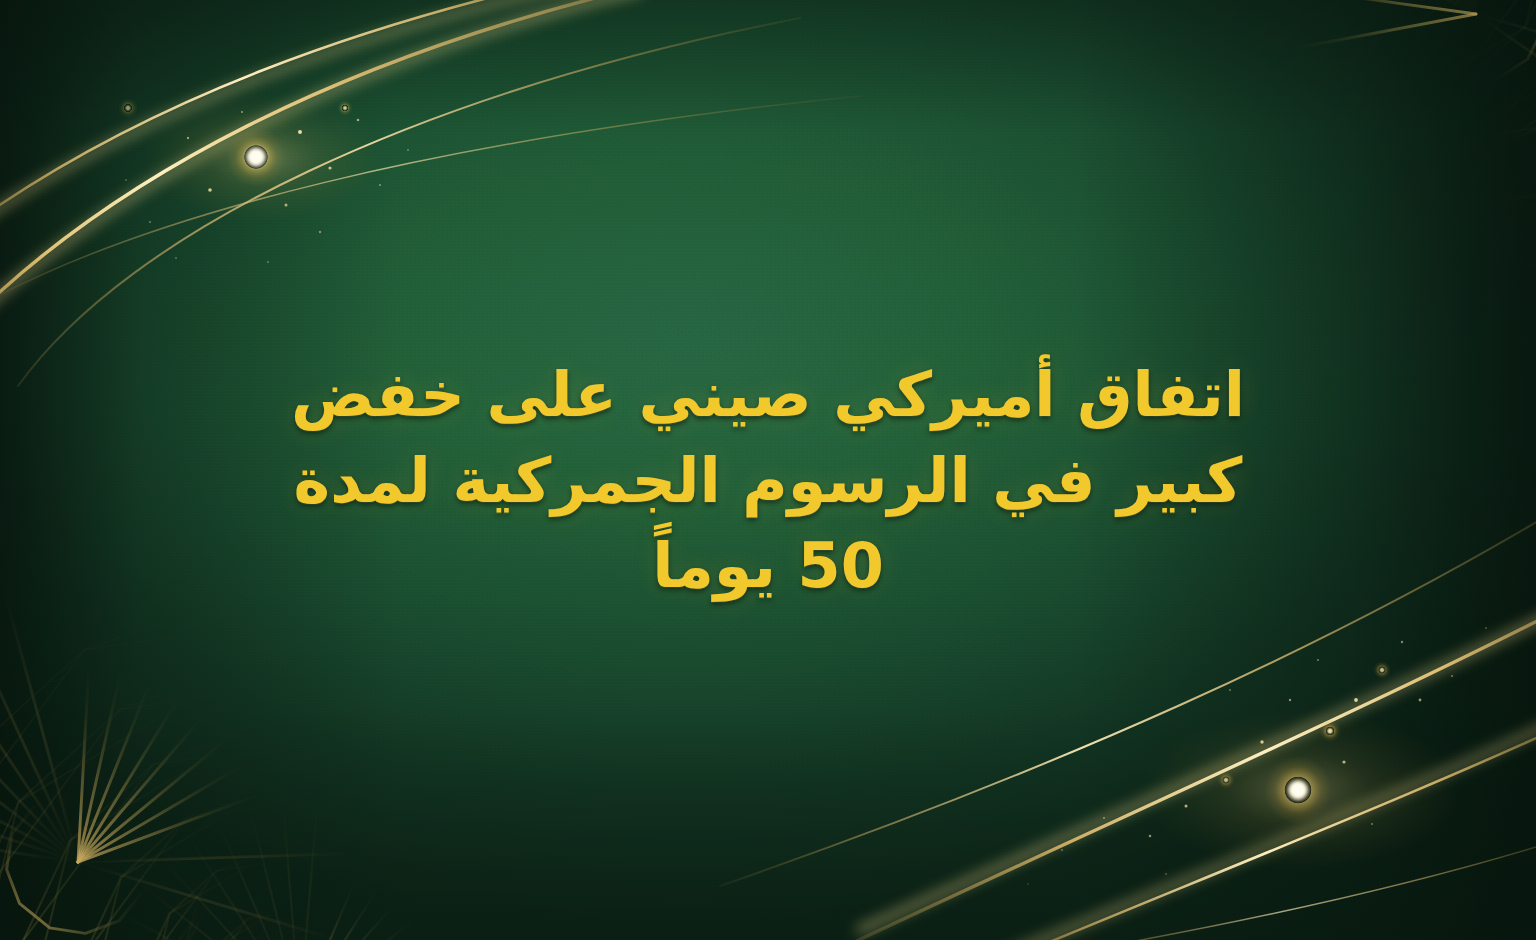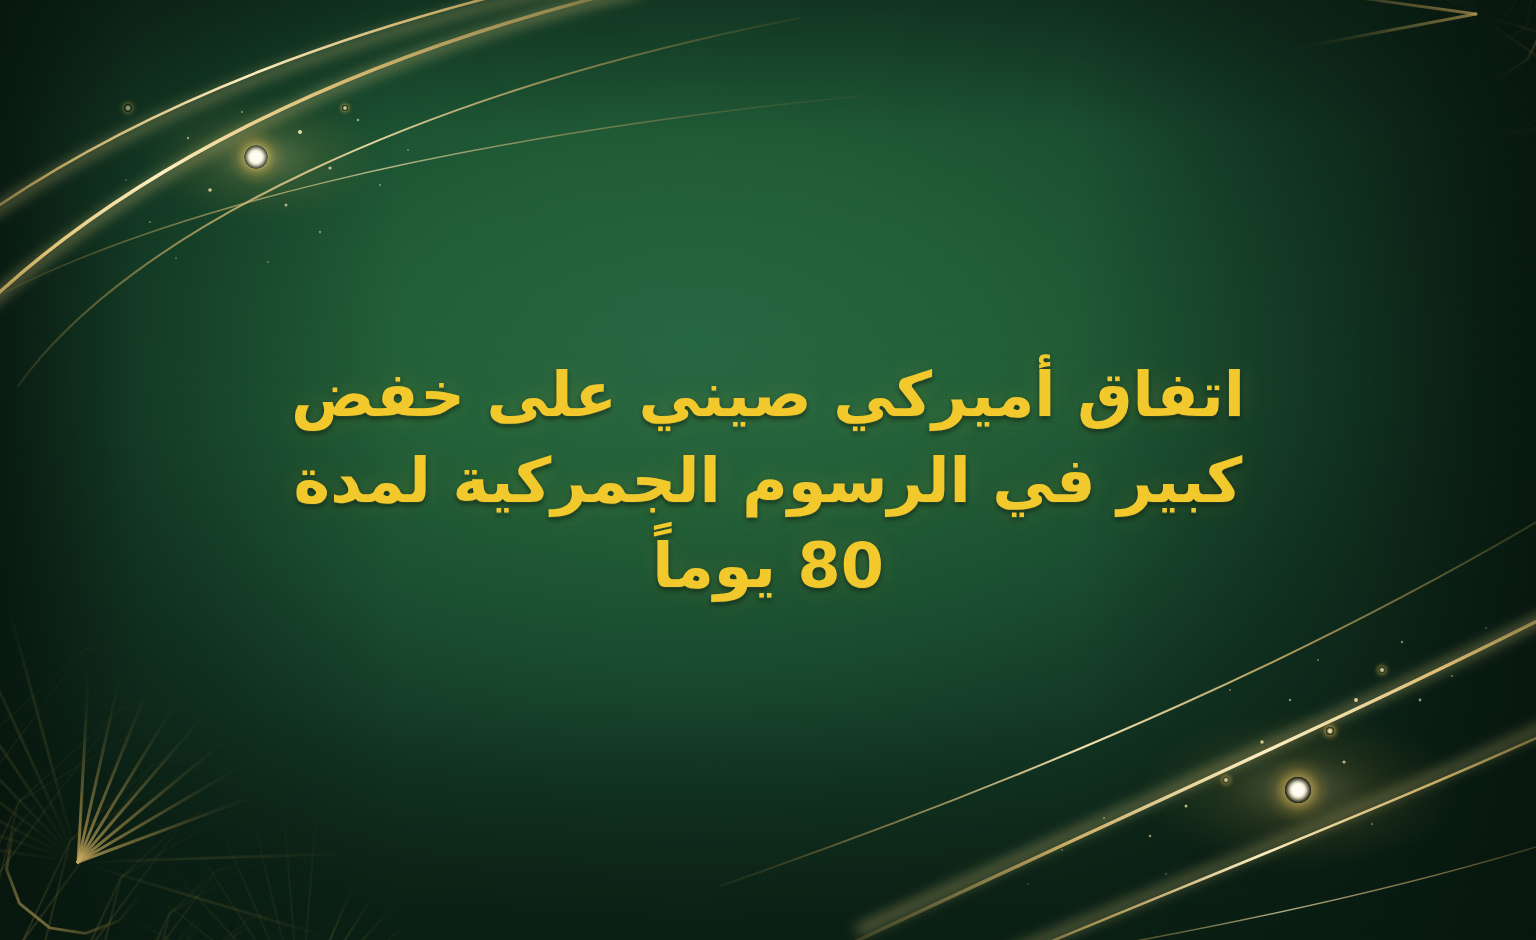--- a/index.html
+++ b/index.html
@@ -329,16 +329,16 @@
         <circle cx="1372" cy="824" r="1.1" opacity="0.4"></circle>
         <circle cx="1486" cy="628" r="0.9" opacity="0.32"></circle>
         <circle cx="1166" cy="874" r="0.9" opacity="0.32"></circle>
         <circle cx="1318" cy="660" r="1.0" opacity="0.45"></circle>
         <circle cx="1028" cy="884" r="0.8" opacity="0.28"></circle>
       </g>
     </g>
   </svg>
 
   <div class="headline-wrap">
-    <div class="headline">اتفاق أميركي صيني على خفض كبير في الرسوم الجمركية لمدة 80 يوماً</div>
+    <div class="headline">اتفاق أميركي صيني على خفض كبير في الرسوم الجمركية لمدة 50 يوماً</div>
   </div>
 
 </div>
 
 </body></html>

